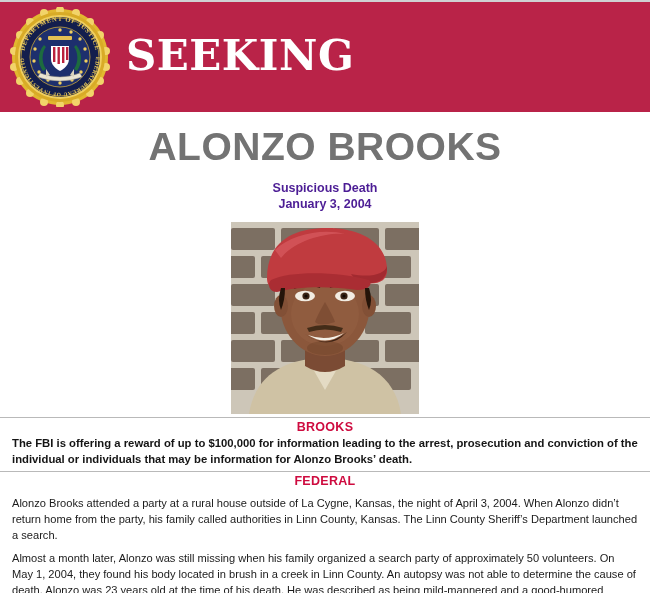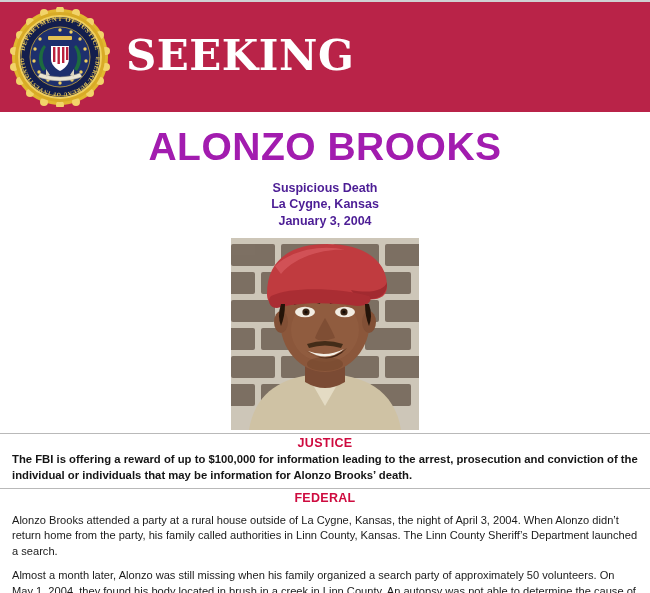--- a/index.html
+++ b/index.html
@@ -55,21 +55,21 @@
     font-family: "DejaVu Serif", serif;
     font-weight: bold;
     font-size: 42px;
     letter-spacing: 0.5px;
     white-space: nowrap;
   }
 
   
   .subject-name {
     text-align: center;
-    color: #a21caf;
+    color: #737373;
     font-family: "Liberation Sans", sans-serif;
     font-weight: bold;
     font-size: 39px;
     letter-spacing: 0.5px;
     margin-top: 15px;
     line-height: 1.05;
   }
   .subject-sub {
     text-align: center;
     color: #4c1d95;
@@ -225,21 +225,20 @@
 
   <div class="banner-titles">
     <div class="banner-line">SEEKING</div>
   </div>
 </div>
 
 <div class="subject-name">ALONZO BROOKS</div>
 
 <div class="subject-sub">
   <div>Suspicious Death</div>
-  <div>La Cygne, Kansas</div>
   <div>January 3, 2004</div>
 </div>
 
 <div class="photo-area">
   <div class="photo">
     <svg width="188" height="192" viewBox="0 0 188 192" aria-hidden="true">
 
       <rect width="188" height="192" fill="#cdc6b8"></rect>
       <g fill="#6f6054" opacity="0.85">
         <rect x="0" y="6" width="44" height="22" rx="2"></rect>
@@ -309,21 +308,21 @@
       <path d="M138,66 q4,12 0,22 q-4,-10 -4,-22 Z" fill="#241409"></path>
 
       <rect width="188" height="192" fill="none"></rect>
     </svg>
   </div>
 </div>
 
 <div class="spacer-sm"></div>
 
 <hr class="rule">
-<div class="section-head">JUSTICE</div>
+<div class="section-head">BROOKS</div>
 <div class="body-block">
   <p class="reward-text">The FBI is offering a reward of up to $100,000 for information leading to the arrest, prosecution and conviction of the individual or individuals that may be information for Alonzo Brooks’ death.</p>
 </div>
 
 <hr class="rule">
 <div class="section-head">FEDERAL</div>
 <div class="body-block">
   <p class="details-p">Alonzo Brooks attended a party at a rural house outside of La Cygne, Kansas, the night of April 3, 2004. When Alonzo didn’t return home from the party, his family called authorities in Linn County, Kansas. The Linn County Sheriff’s Department launched a search.</p>
   <p class="details-p">Almost a month later, Alonzo was still missing when his family organized a search party of approximately 50 volunteers. On May 1, 2004, they found his body located in brush in a creek in Linn County. An autopsy was not able to determine the cause of death.  Alonzo was 23 years old at the time of his death. He was described as being mild-mannered and a good-humored person.</p>
 

